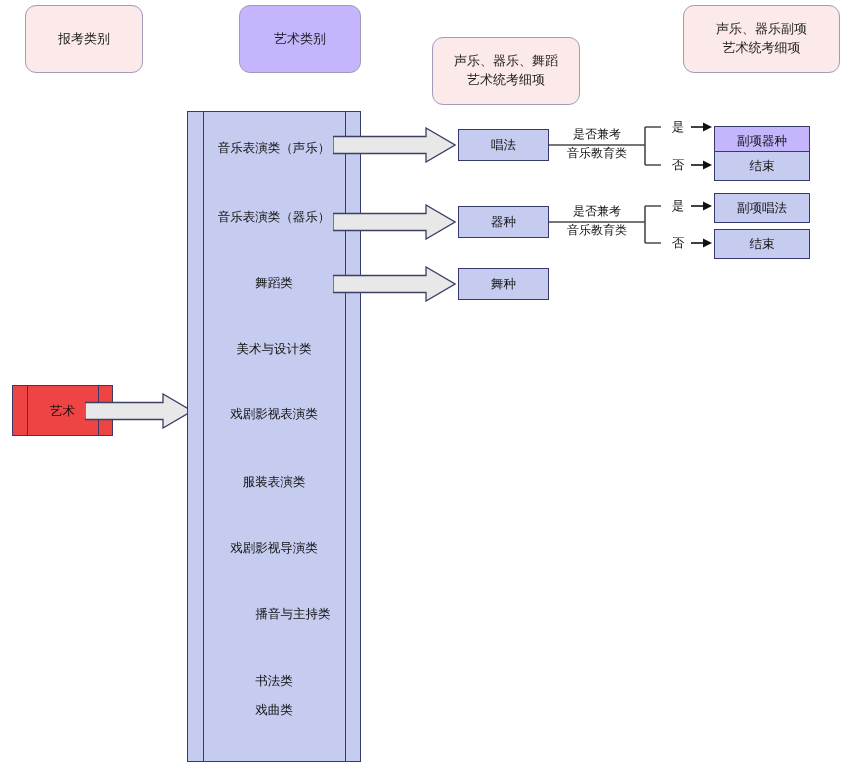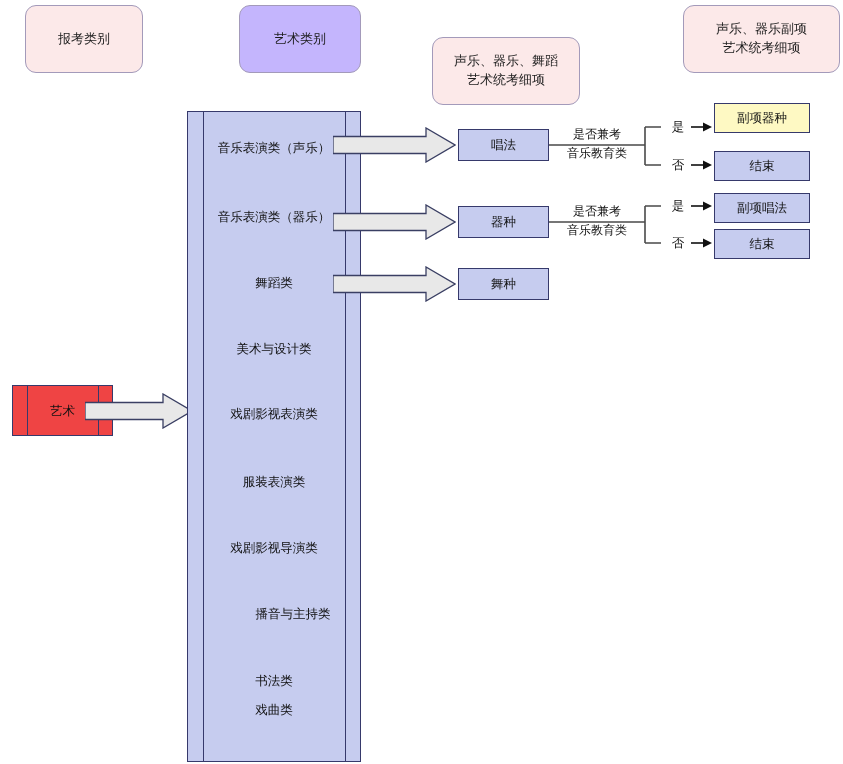--- a/index.html
+++ b/index.html
@@ -105,21 +105,21 @@
       <polygon points="163,8 154,3.5 154,12.5" fill="#111"></polygon>
       <path d="M 142 45 L 156 45" stroke="#111" stroke-width="1.6" fill="none"></path>
       <polygon points="163,45 154,40.5 154,49.5" fill="#111"></polygon>
     </svg>
     <div class="cond" style="left: 597px; top: 144px;">是否兼考<br>音乐教育类</div>
     <div class="cond" style="left: 597px; top: 221px;">是否兼考<br>音乐教育类</div>
     <div class="yn" style="left: 678px; top: 127px;">是</div>
     <div class="yn" style="left: 678px; top: 165px;">否</div>
     <div class="yn" style="left: 678px; top: 206px;">是</div>
     <div class="yn" style="left: 678px; top: 243px;">否</div>
-    <div class="rbox" style="left: 714px; top: 103px; width: 96px; height: 30px; background: #fef9c3; border-color: rgb(54, 57, 107);">
+    <div class="rbox" style="left: 714px; top: 126px; width: 96px; height: 30px; background: #c4b5fd; border-color: rgb(54, 57, 107);">
       <span>副项器种</span>
     </div>
     <div class="rbox" style="left: 714px; top: 151px; width: 96px; height: 30px; background: rgb(198, 204, 239); border-color: rgb(54, 57, 107);">
       <span>结束</span>
     </div>
     <div class="rbox" style="left: 714px; top: 193px; width: 96px; height: 30px; background: rgb(198, 204, 239); border-color: rgb(54, 57, 107);">
       <span>副项唱法</span>
     </div>
     <div class="rbox" style="left: 714px; top: 229px; width: 96px; height: 30px; background: rgb(198, 204, 239); border-color: rgb(54, 57, 107);">
       <span>结束</span>

